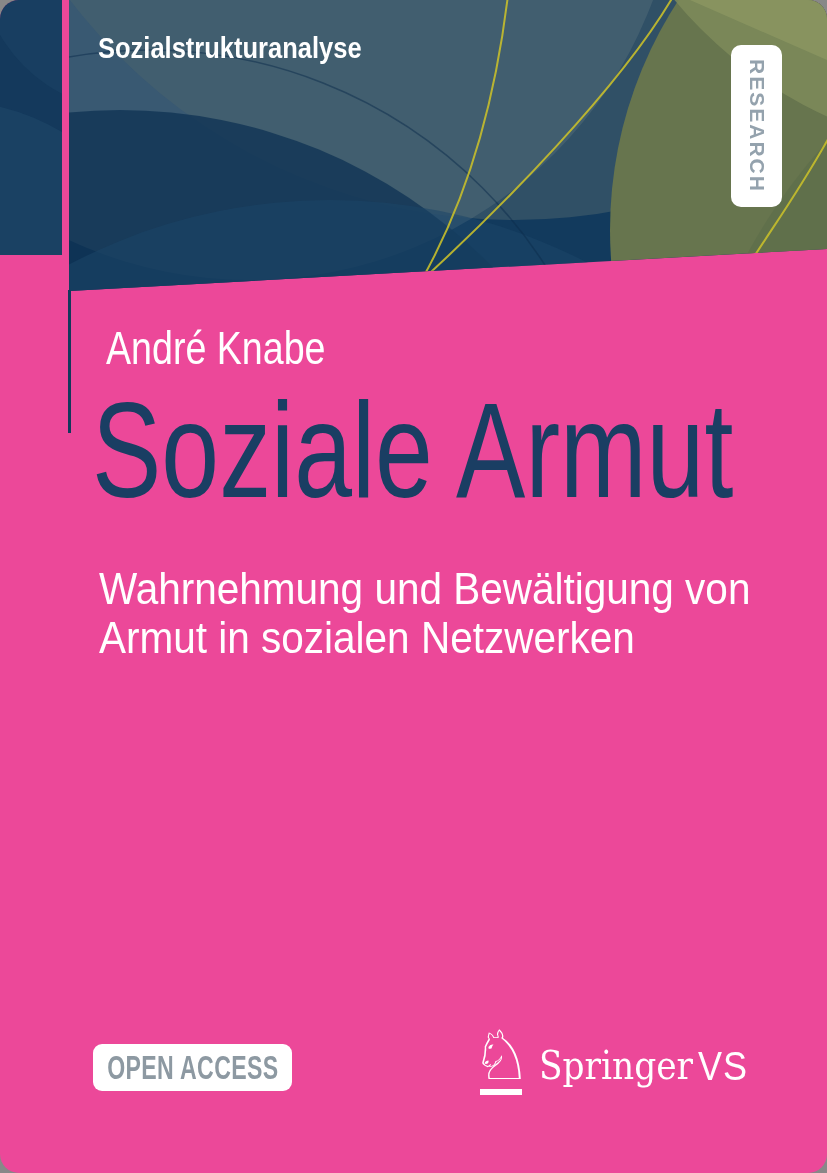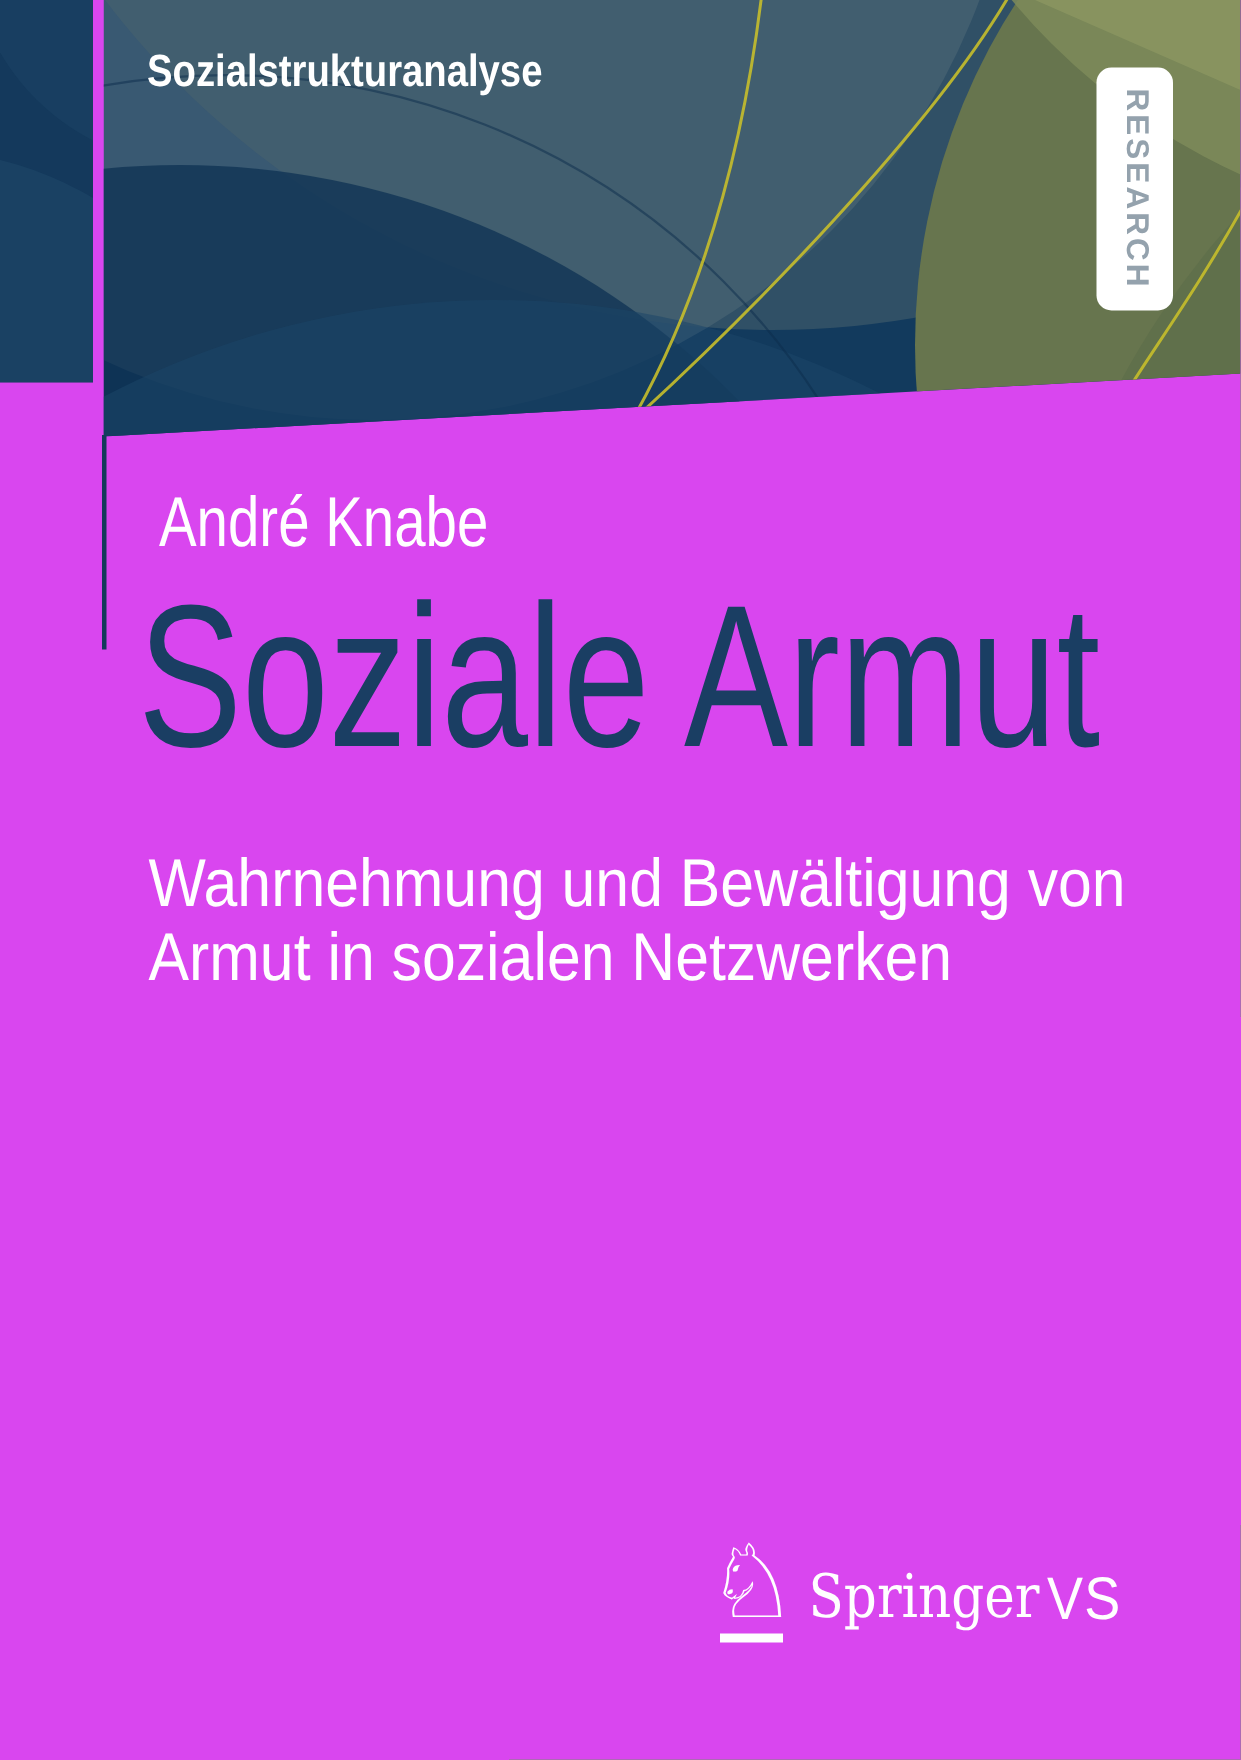--- a/index.html
+++ b/index.html
@@ -1,19 +1,20 @@
 <!DOCTYPE html>
 <html><head>
 <meta charset="utf-8">
 <style>
   html,body { margin:0; padding:0; background:#888; }
   .cover {
     position:relative; width:827px; height:1173px;
-    background:#d946ef; overflow:hidden;
+    background:#ec4899; overflow:hidden;
     font-family:"Liberation Sans", sans-serif;
+    border-radius:19px;
   }
   .banner-svg { position:absolute; top:0; left:0; display:block; }
 
   .divider-line {
     position:absolute; left:68px; top:290px; width:3px; height:143px;
     background:#14395C;
   }
 
   .series-title {
     position:absolute; left:98px; top:33px;
@@ -130,20 +131,23 @@
 
   <div class="author-name">André Knabe</div>
 
   <div class="book-title">Soziale Armut</div>
 
   <div class="book-subtitle">
     <div>Wahrnehmung und Bewältigung von</div>
     <div>Armut in sozialen Netzwerken</div>
   </div>
 
+  <div class="open-access-badge">
+    <span>OPEN ACCESS</span>
+  </div>
 
   <div>
     <span class="knight-icon">♘</span>
     <div class="knight-bar"></div>
     <span class="publisher-name">Springer</span>
     <span class="publisher-imprint">VS</span>
   </div>
 
 </div>
 

